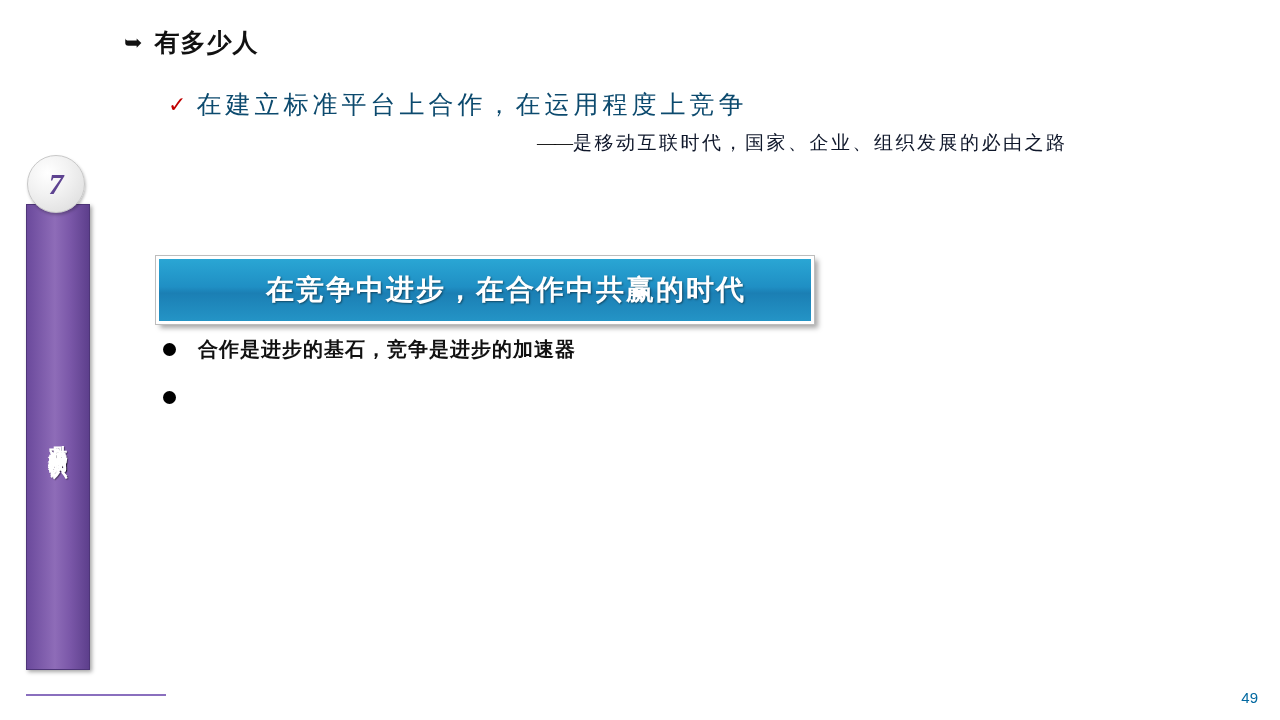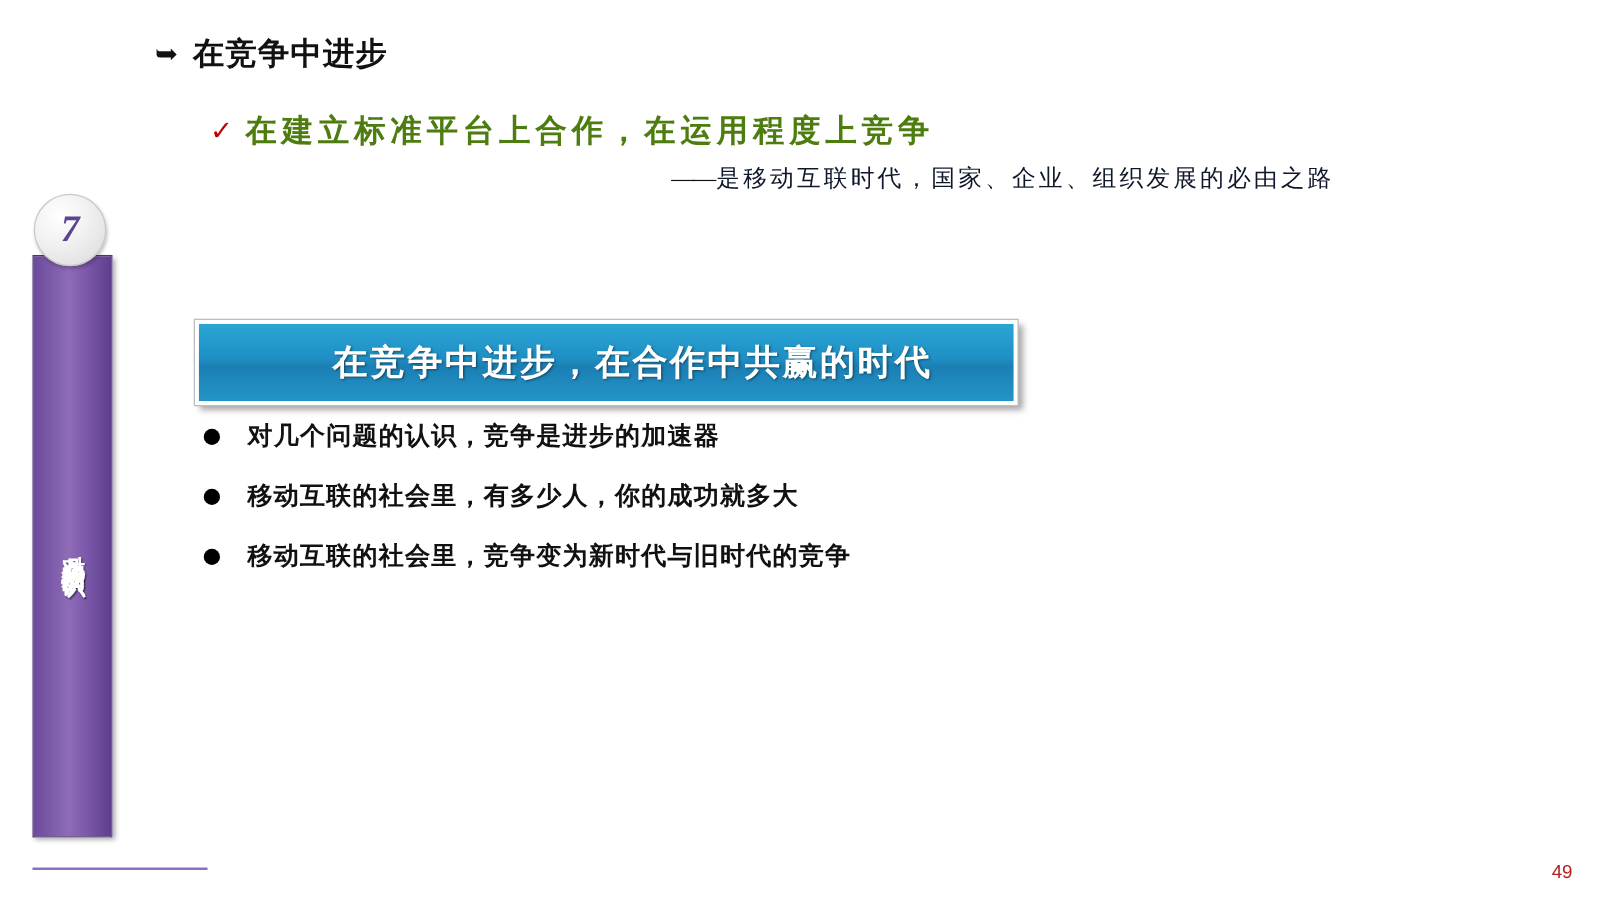--- a/index.html
+++ b/index.html
@@ -105,22 +105,22 @@
     align-items: center;
     gap: 10px;
   }
   .check-glyph {
     font-size: 22px;
     color: #c00000;
     line-height: 1;
   }
   .heading2-text {
     font-size: 25px;
-    font-weight: bold;
-    color: #4d7c0f;
+    font-weight: normal;
+    color: #0c4a6e;
     letter-spacing: 4px;
   }
 
   
   .subnote {
     position: absolute;
     left: 537px;
     top: 130px;
     display: flex;
     align-items: baseline;
@@ -192,65 +192,60 @@
     letter-spacing: 1px;
     line-height: 1.2;
   }
 
   
   .page-num {
     position: absolute;
     right: 22px;
     bottom: 14px;
     font-size: 15px;
-    color: #b91c1c;
+    color: #0369a1;
   }
 </style>
 </head>
 <body>
 
 <div id="slide">
 
   <div class="side-tab">
     <div class="side-tab-text">对几个问题的认识</div>
   </div>
   <div class="badge">
     <span class="badge-num">7</span>
   </div>
   <div class="bottom-rule"></div>
 
   <div class="heading1">
     <span class="arrow-glyph">➥</span>
-    <span class="heading1-text">在竞争中进步</span>
+    <span class="heading1-text">有多少人</span>
   </div>
 
   <div class="heading2">
     <span class="check-glyph">✓</span>
     <span class="heading2-text">在建立标准平台上合作，在运用程度上竞争</span>
   </div>
 
   <div class="subnote">
     <span class="subnote-dash">——</span>
     <span class="subnote-text">是移动互联时代，国家、企业、组织发展的必由之路</span>
   </div>
 
   <div class="banner">
     <span class="banner-text">在竞争中进步，在合作中共赢的时代</span>
   </div>
 
   <div class="bullets">
     <div class="bullet-row">
       <span class="bullet-dot"></span>
-      <span class="bullet-text">对几个问题的认识，竞争是进步的加速器</span>
+      <span class="bullet-text">合作是进步的基石，竞争是进步的加速器</span>
     </div>
     <div class="bullet-row">
       <span class="bullet-dot"></span>
-      <span class="bullet-text">移动互联的社会里，有多少人，你的成功就多大</span>
     </div>
-    <div class="bullet-row">
-      <span class="bullet-dot"></span>
-      <span class="bullet-text">移动互联的社会里，竞争变为新时代与旧时代的竞争</span>
-    </div>
   </div>
 
   <div class="page-num">49</div>
 
 </div>
 
 </body></html>

